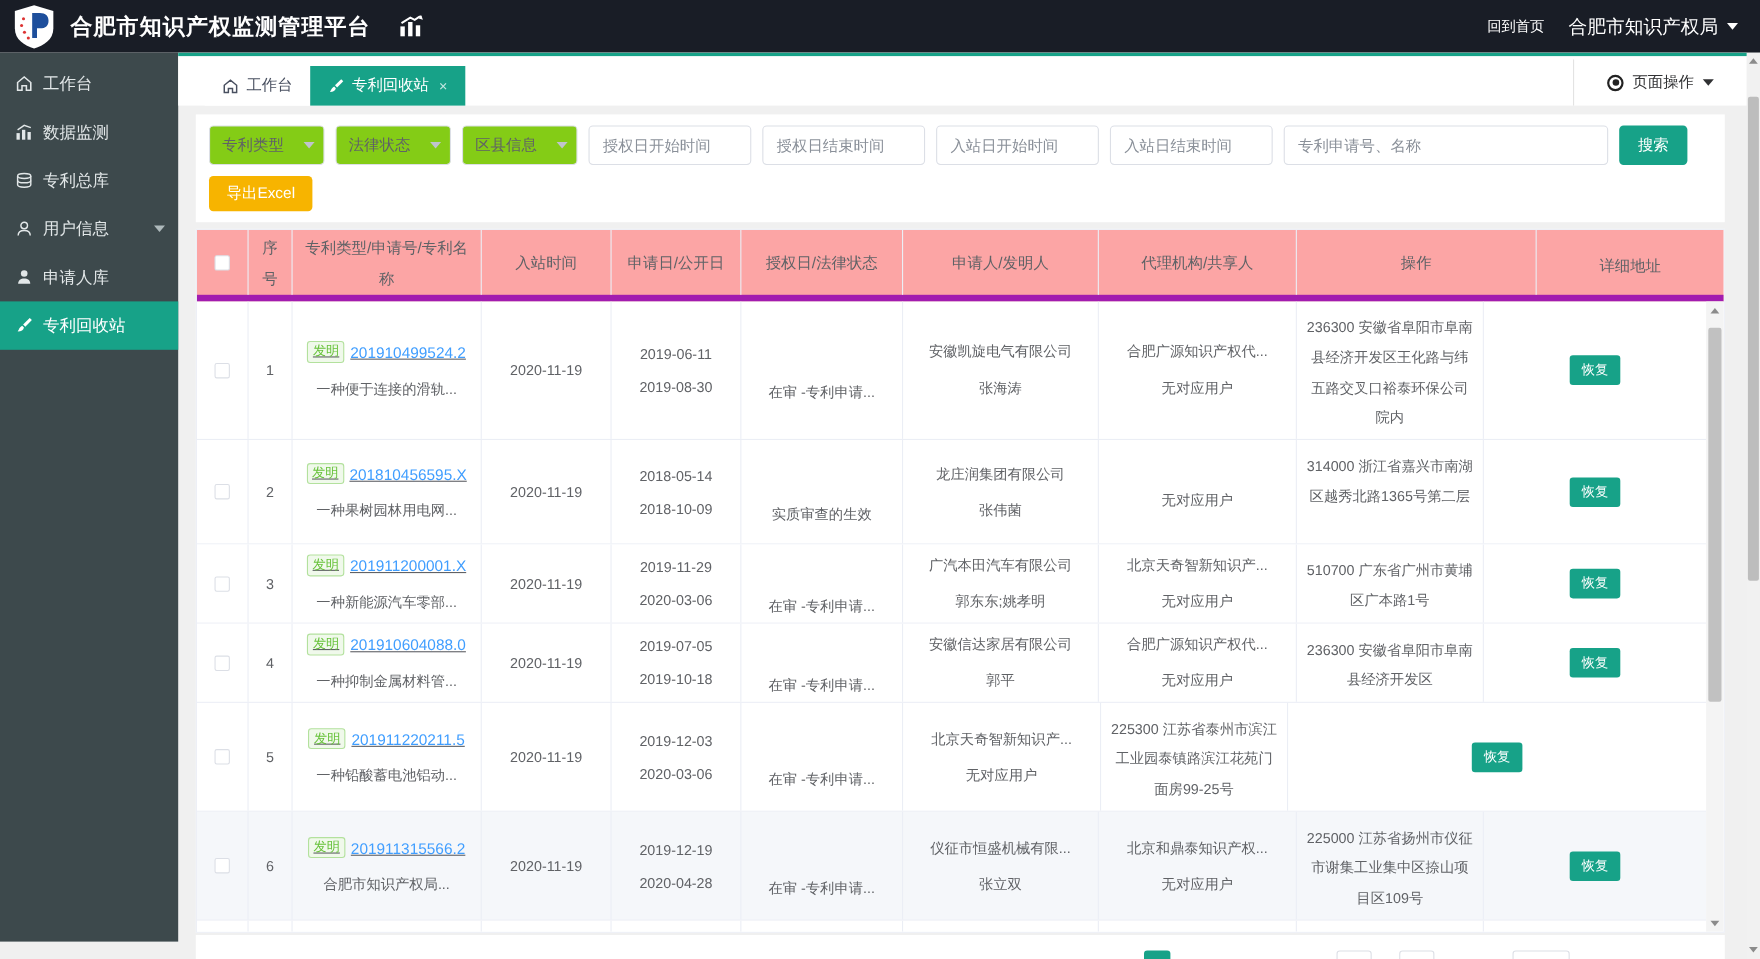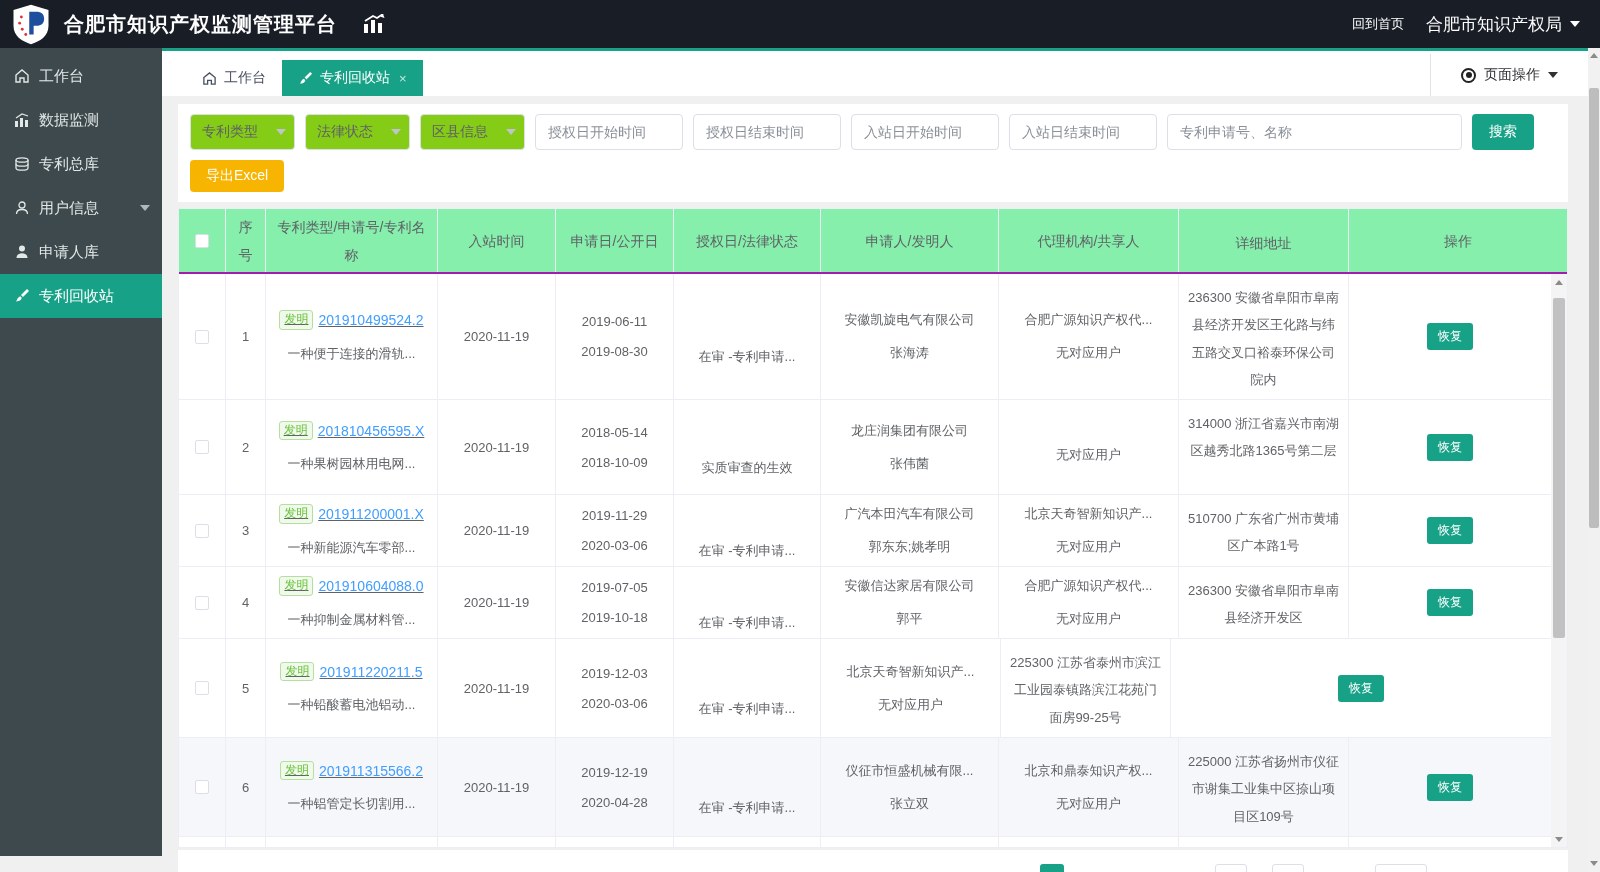--- a/index.html
+++ b/index.html
@@ -52,21 +52,21 @@
   .sel-caret { width:0; height:0; border-left:5px solid transparent; border-right:5px solid transparent; border-top:6px solid #c0c4cc; }
   .f-input { height:36px; border:1px solid #dcdfe6; border-radius:4px; padding:0 12px; font-size:14px; color:#3b82f6; font-family:inherit; width:148px; }
   .f-input::placeholder { color:#8a9099; opacity:1; }
   .f-input.wide { width:295px; }
   .search-btn { height:36px; width:62px; background:#17a288; color:#fff; border:none; border-radius:4px; font-size:14px; cursor:pointer; font-family:inherit; }
   .export-row { margin-top:10px; }
   .export-btn { height:32px; padding:0 16px; background:#f7b400; color:#fff; border:none; border-radius:4px; font-size:14px; cursor:pointer; font-family:inherit; }
 
   
   .table-card { background:#fff; margin-top:6px; height:640px; flex:0 0 640px; position:relative; overflow:hidden; border:1px solid #ebeef5; }
-  .thead { height:65px; display:flex; background:#86efac; border-bottom:2px solid #a21caf; }
+  .thead { height:65px; display:flex; background:#fca5a5; border-bottom:6px solid #a21caf; }
   .th { display:flex; align-items:center; justify-content:center; text-align:center; font-size:14px; color:#5f6266; padding:4px 8px; border-right:1px solid #ebeef5; line-height:2; }
   .th:last-child { border-right:none; }
   .tbody { position:absolute; top:65px; left:0; right:16px; bottom:0; overflow:hidden; }
   .trow { display:flex; border-bottom:1px solid #ebeef5; background:#fff; }
   .trow.hl { background:#f5f7fa; }
   .trow:nth-child(1) { min-height:118px; }
   .trow:nth-child(2) { min-height:95px; }
   .trow:nth-child(3) { min-height:65px; }
   .trow:nth-child(4) { min-height:65px; }
   .trow:nth-child(5) { min-height:95px; }
@@ -251,22 +251,22 @@
             <div class="th col-check">
                 <span class="checkbox"></span>
               </div>
             <div class="th col-idx">序号</div>
             <div class="th col-patent">专利类型/申请号/专利名称</div>
             <div class="th col-entry">入站时间</div>
             <div class="th col-dates">申请日/公开日</div>
             <div class="th col-legal">授权日/法律状态</div>
             <div class="th col-applicant">申请人/发明人</div>
             <div class="th col-agency">代理机构/共享人</div>
+            <div class="th col-action">操作</div>
             <div class="th col-address th-cell">详细地址</div>
-            <div class="th col-action">操作</div>
           </div>
           <div class="tbody">
   <div class="trow">
     <div class="td col-check">
                   <span class="checkbox"></span>
                 </div>
     <div class="td col-idx">1</div>
     <div class="td col-patent">
       <div class="pline1">
         <span class="badge">发明</span>
@@ -436,21 +436,21 @@
   <div class="trow hl">
     <div class="td col-check">
                   <span class="checkbox"></span>
                 </div>
     <div class="td col-idx">6</div>
     <div class="td col-patent">
       <div class="pline1">
         <span class="badge">发明</span>
         <a class="plink">201911315566.2</a>
       </div>
-      <div>一种铝管定长切割用...</div>
+      <div>合肥市知识产权局...</div>
     </div>
     <div class="td col-entry">2020-11-19</div>
     <div class="td col-dates">
       <div>2019-12-19</div>
       <div>2020-04-28</div>
     </div>
     <div class="td col-legal">
       <div class="legal-slot1"></div>
       <div>在审 -专利申请...</div>
     </div>

